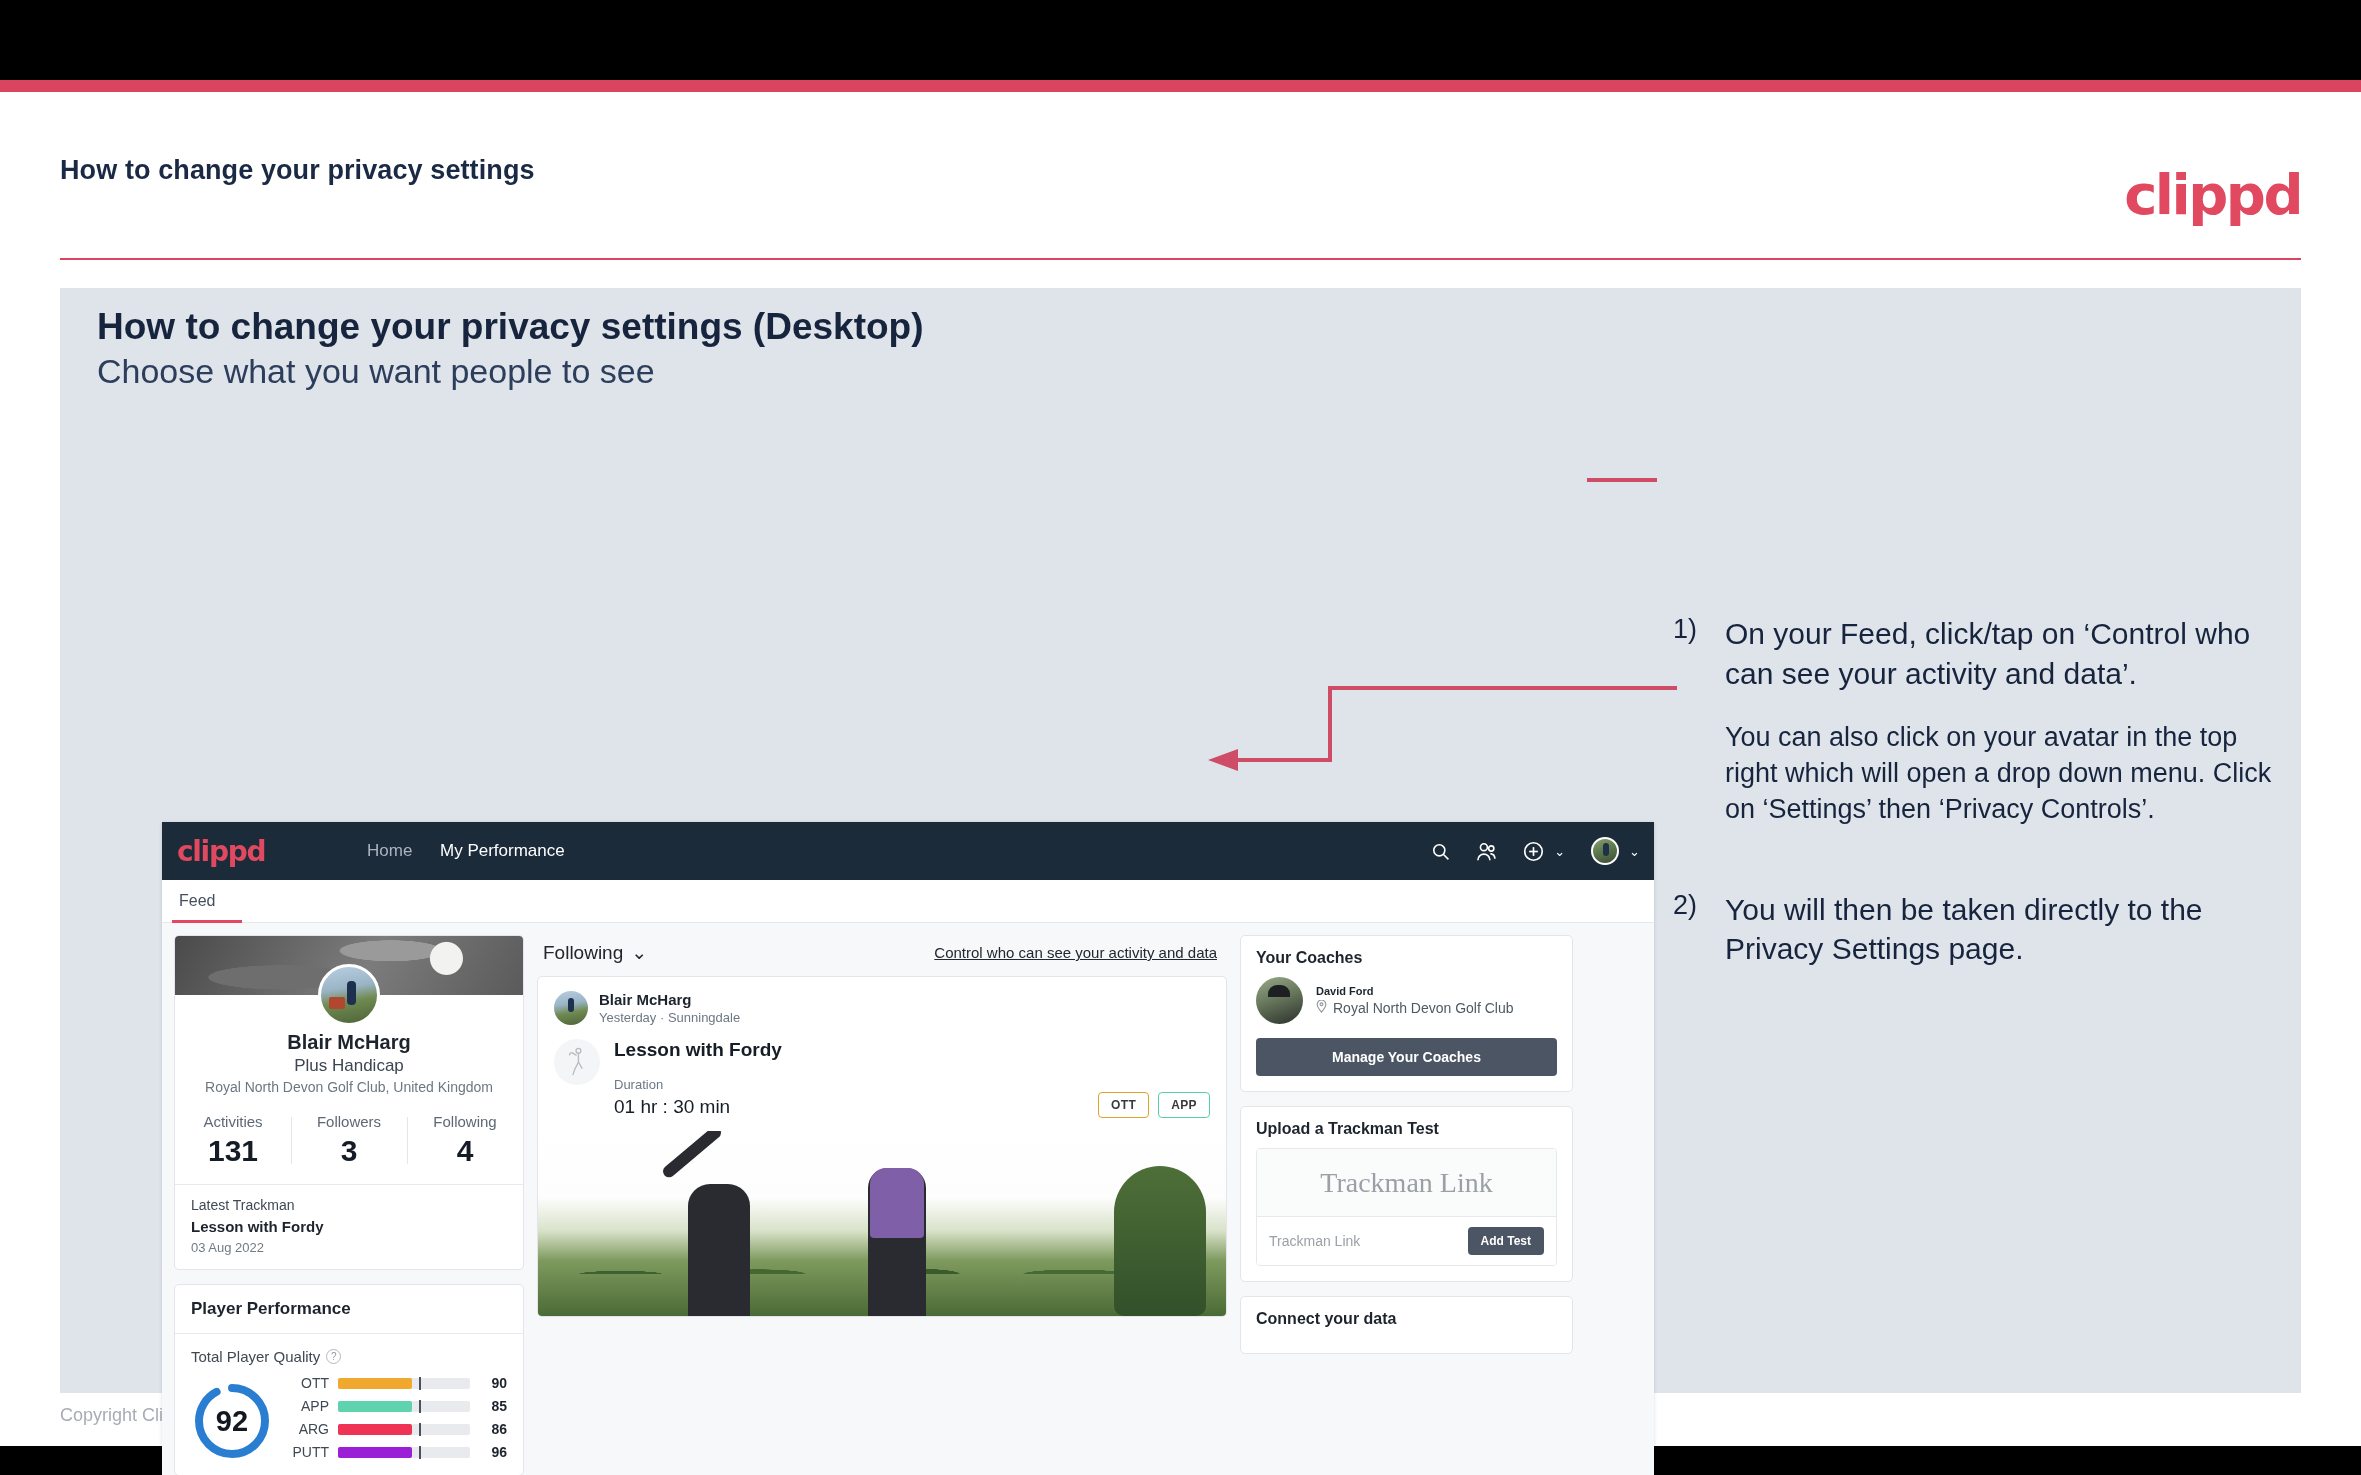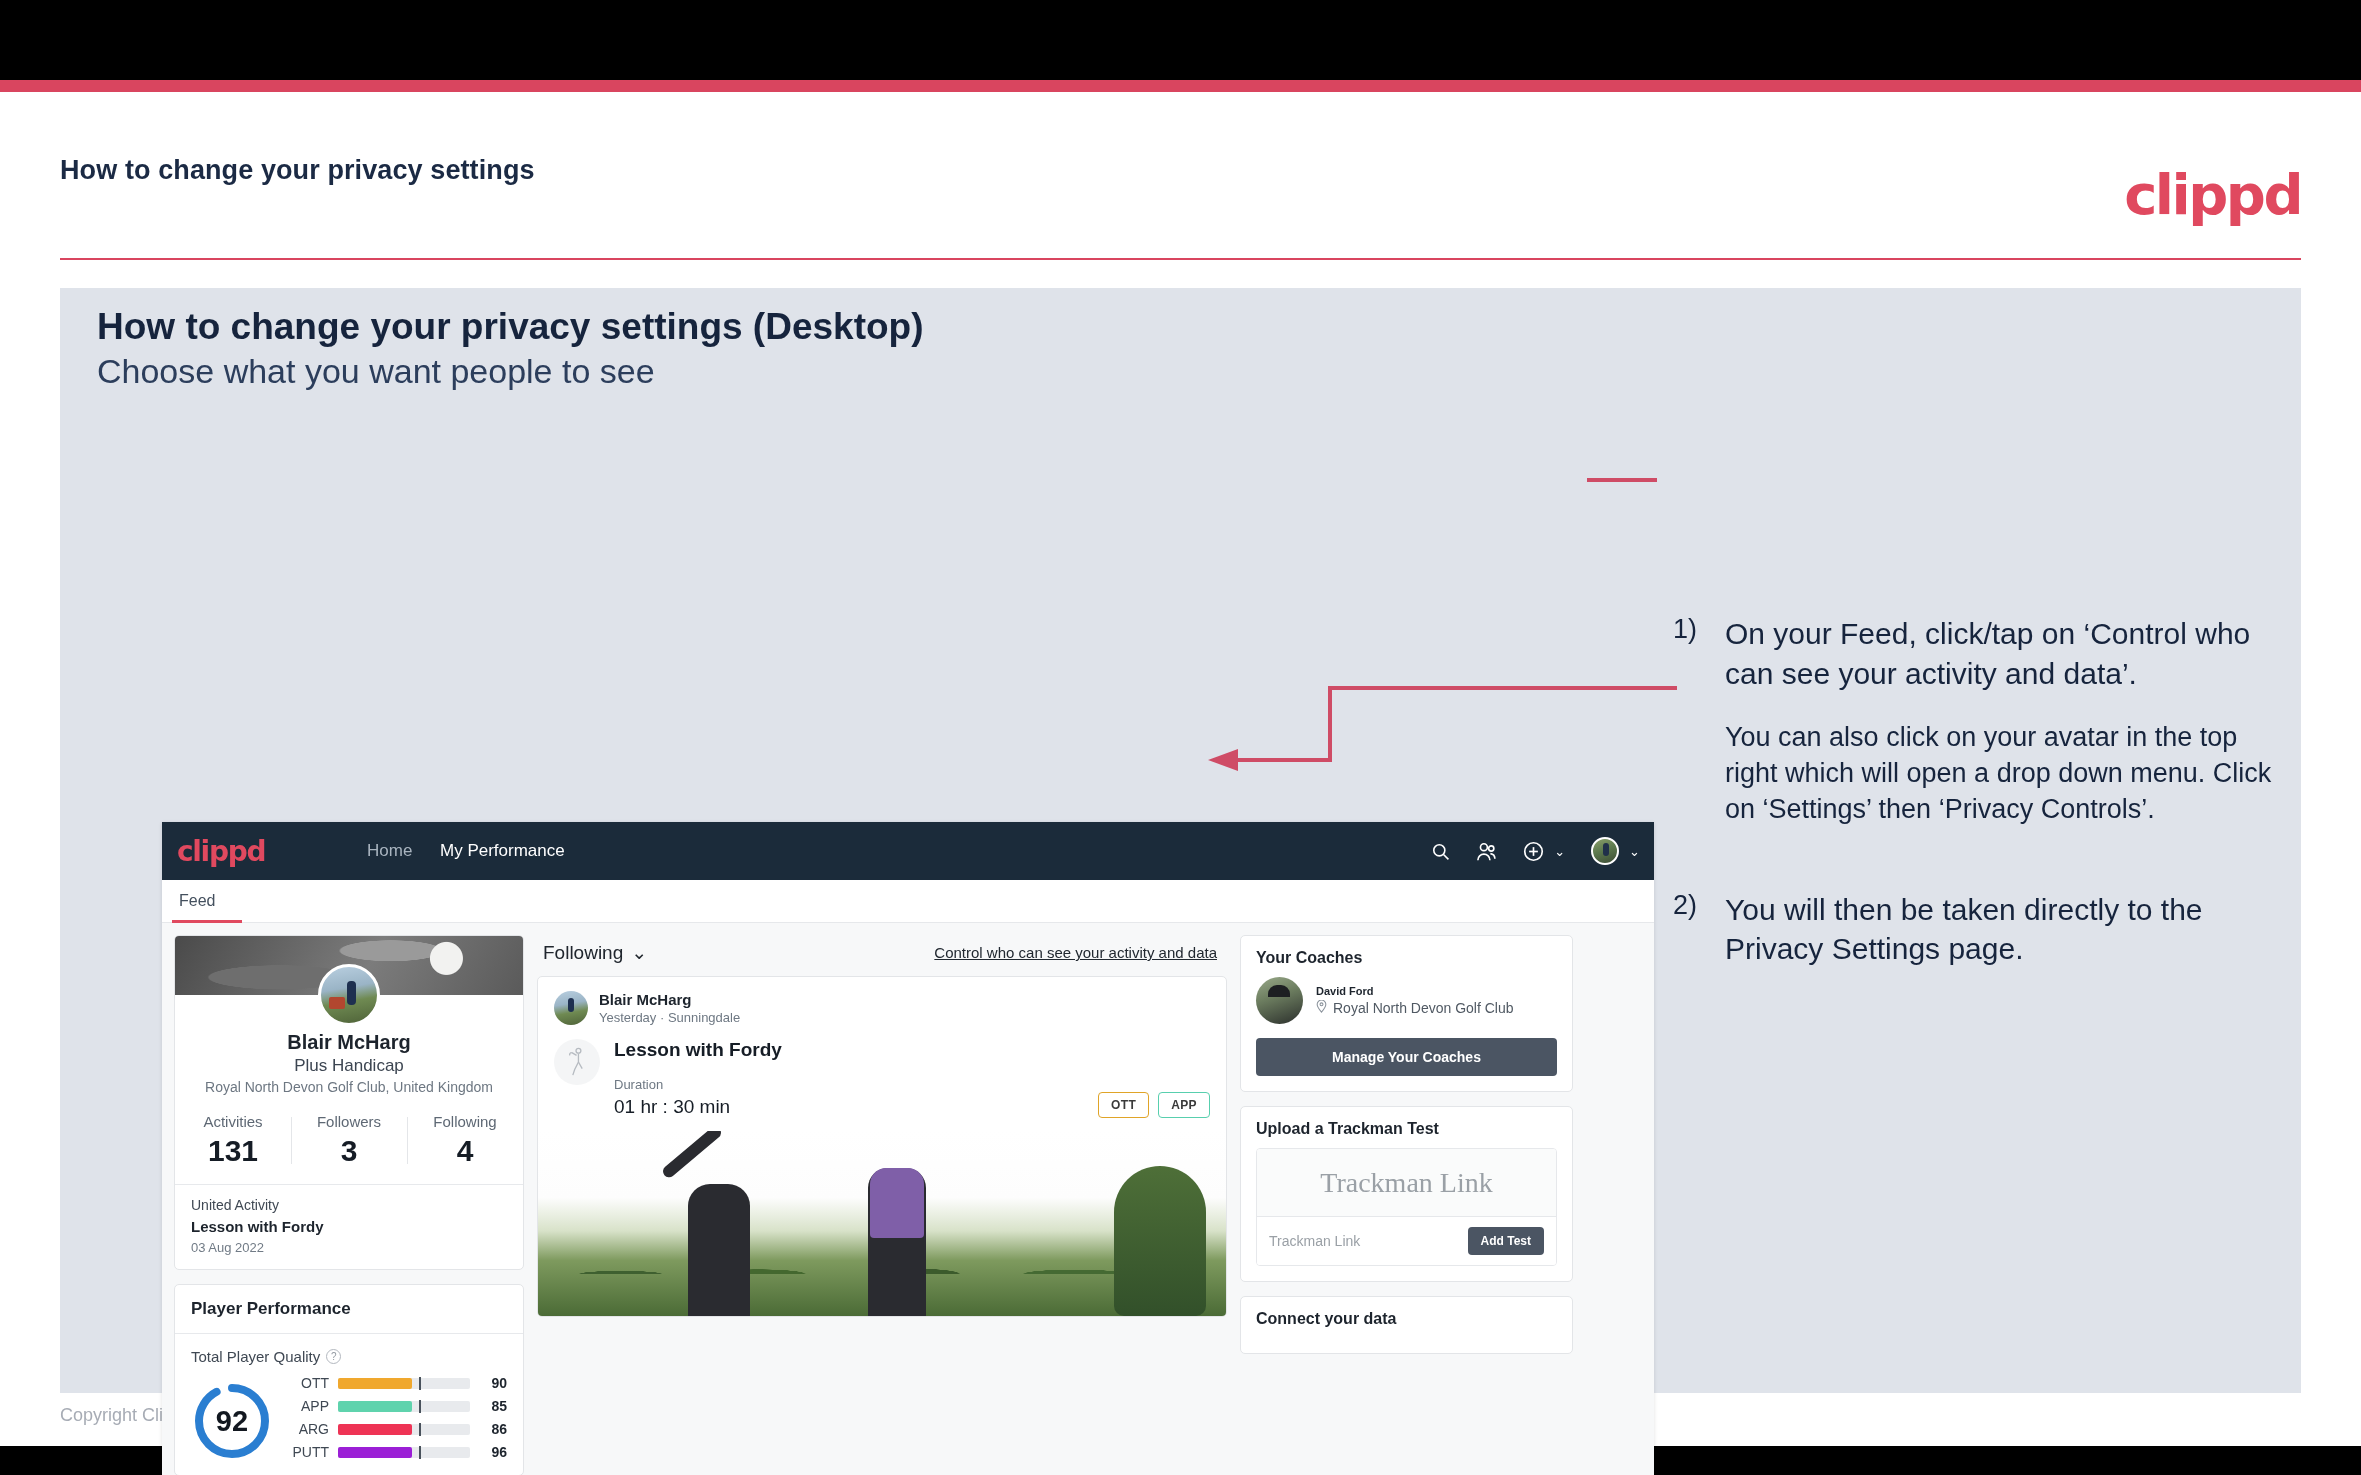--- a/index.html
+++ b/index.html
@@ -365,21 +365,21 @@
                 <div class="stat-label">Followers</div>
                 <div class="stat-value">3</div>
               </div>
               <div class="stat">
                 <div class="stat-label">Following</div>
                 <div class="stat-value">4</div>
               </div>
             </div>
             <div class="divider"></div>
             <div class="latest">
-              <div class="latest-h">United Activity</div>
+              <div class="latest-h">Latest Trackman</div>
               <div class="latest-t">Lesson with Fordy</div>
               <div class="latest-d">03 Aug 2022</div>
             </div>
           </div>
 
           <div class="card" style="margin-top:14px">
             <div class="perf-head">Player Performance</div>
             <div class="perf-body">
               <div class="tpq-row">
                 <span>Total Player Quality</span>

